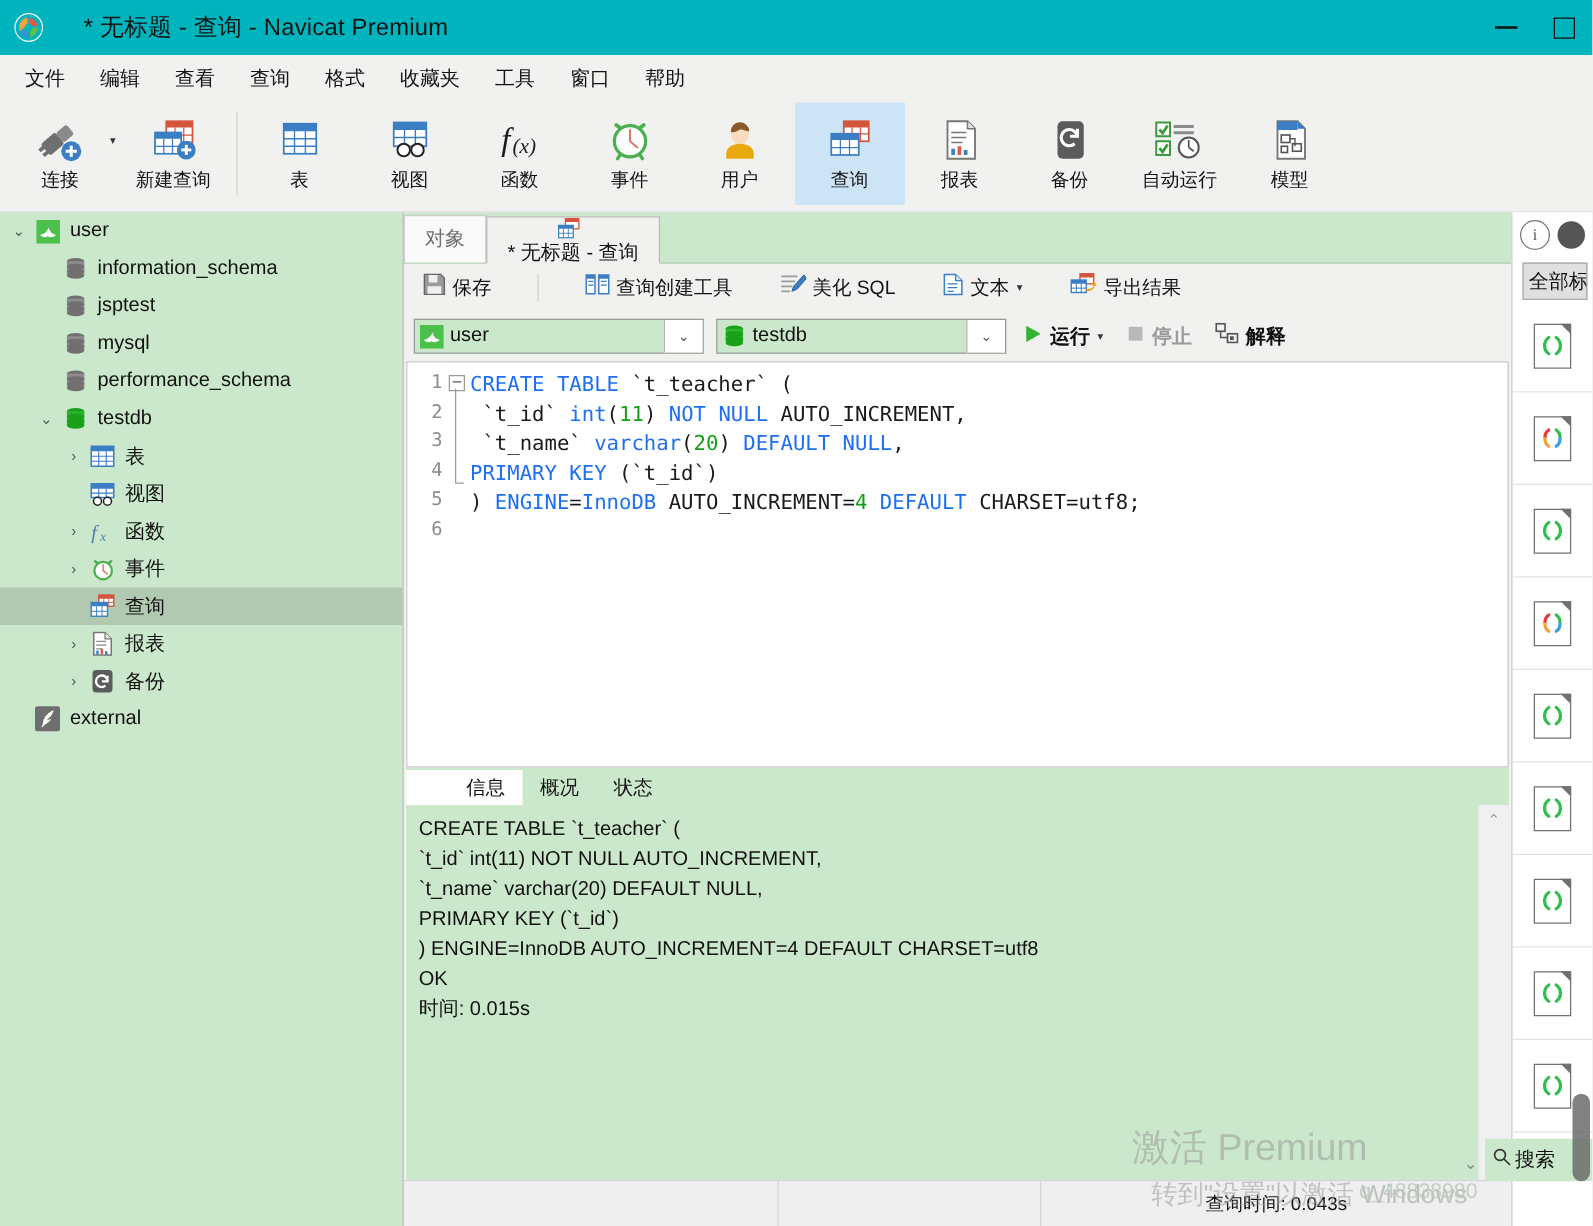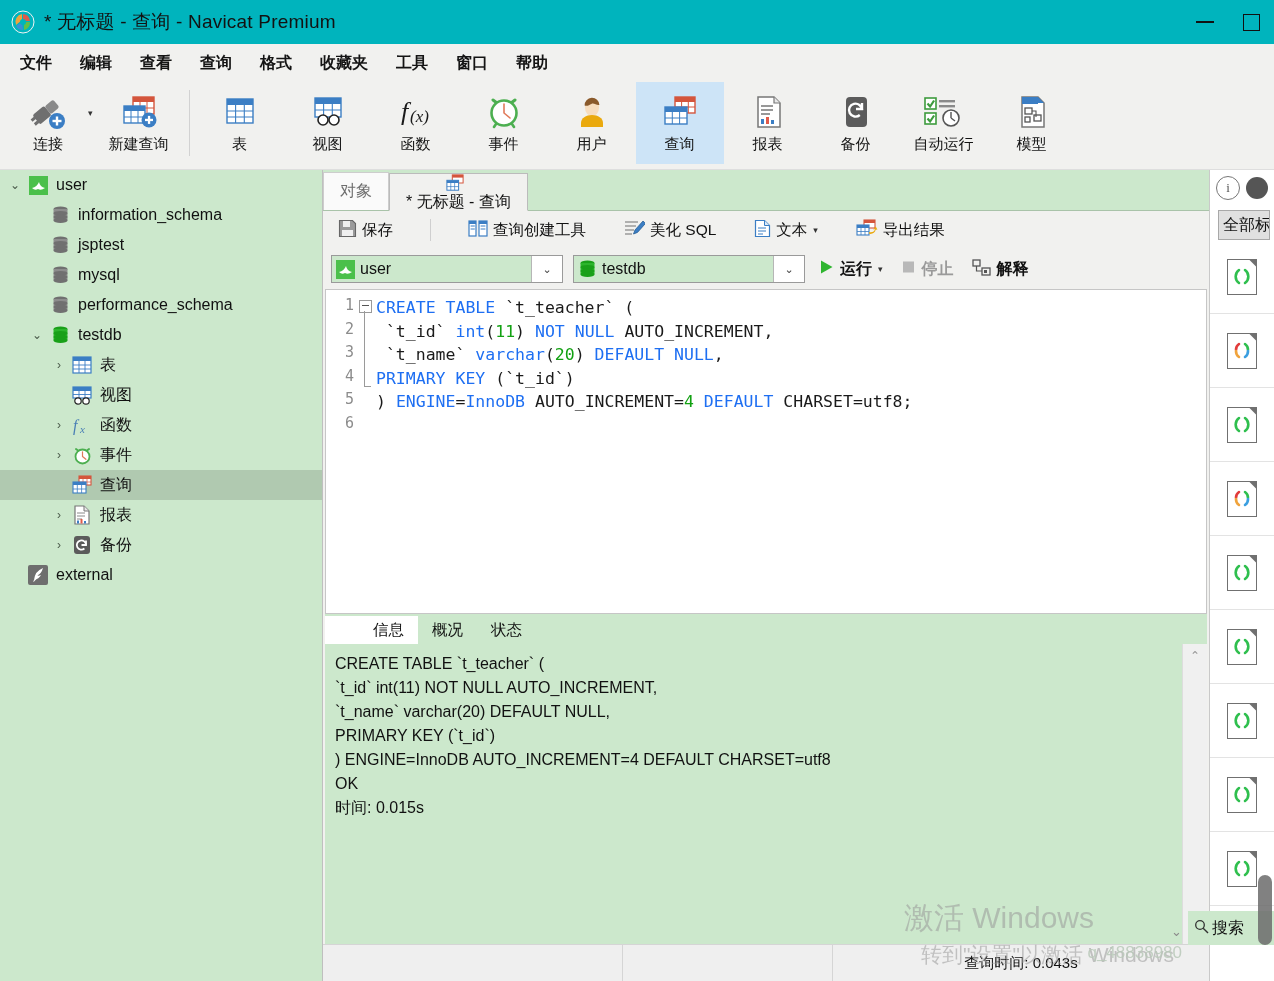--- a/index.html
+++ b/index.html
@@ -7,33 +7,33 @@
     width:1274px;height:981px;overflow:hidden;
     font-family:"Liberation Sans","DejaVu Sans",sans-serif;
     font-size:15px;color:#111;background:#eef0ee;
     -webkit-font-smoothing:antialiased;
   }
   .app{position:relative;width:1274px;height:981px;display:flex;flex-direction:column;}
 
   
   .titlebar{
     height:44px;background:#00b4bd;display:flex;align-items:center;
-    flex:0 0 44px;position:relative;
+    flex:0 0 44px;position:relative;gap:23px;
   }
   .logo{width:26px;height:26px;margin-left:10px;margin-right:8px;position:relative;flex:0 0 26px;}
   .title-text{font-size:19px;color:#121212;letter-spacing:.2px;}
   .win-btns{position:absolute;right:0;top:0;height:44px;display:flex;}
   .win-btn{width:46px;height:44px;display:flex;align-items:center;justify-content:center;}
   .minz{width:18px;height:1.5px;background:#111;display:block;}
   .maxz{width:15px;height:15px;border:1.6px solid #111;display:block;}
 
   
   .menubar{
     height:38px;background:#f1f1ef;display:flex;align-items:center;
-    padding-left:6px;flex:0 0 38px;font-weight:bold;
+    padding-left:6px;flex:0 0 38px;
   }
   .menu-item{font-size:16px;padding:4px 14px;color:#141414;cursor:default;}
 
   
   .toolbar{
     height:87px;background:#f1f1ef;display:flex;align-items:flex-start;
     flex:0 0 87px;border-bottom:1px solid #dedede;padding-left:4px;
   }
   .tb-btn{
     width:88px;height:82px;display:flex;flex-direction:column;align-items:center;
@@ -838,21 +838,21 @@
               <svg class="paren" width="30" height="18" viewBox="0 0 30 18" style="position:absolute;left:0;top:9px">
                 <path d="M12 2 a8 8 0 0 0 0 13" fill="none" stroke="#2fbf4e" stroke-width="2.6" stroke-linecap="round"></path>
                 <path d="M18 2 a8 8 0 0 1 0 13" fill="none" stroke="#2fbf4e" stroke-width="2.6" stroke-linecap="round"></path>
               </svg>
             </div>
           </div>
         </div>
     </div>
   </div>
 
-  <div class="wm wm1">激活 Windows</div>
+  <div class="wm wm1">激活 Premium</div>
   <div class="wm wm2">转到"设置"以激活 Windows</div>
   <div class="wm wm3">q_48838980</div>
   <div class="sb-chev">⌄</div>
   <div class="searchbox">
     <span>
       <svg width="15" height="15" viewBox="0 0 15 15">
         <circle cx="6" cy="6" r="4.3" fill="none" stroke="#333" stroke-width="1.3"></circle>
         <path d="M9.2 9.2 L14 14" stroke="#333" stroke-width="1.4"></path>
       </svg>
     </span>

